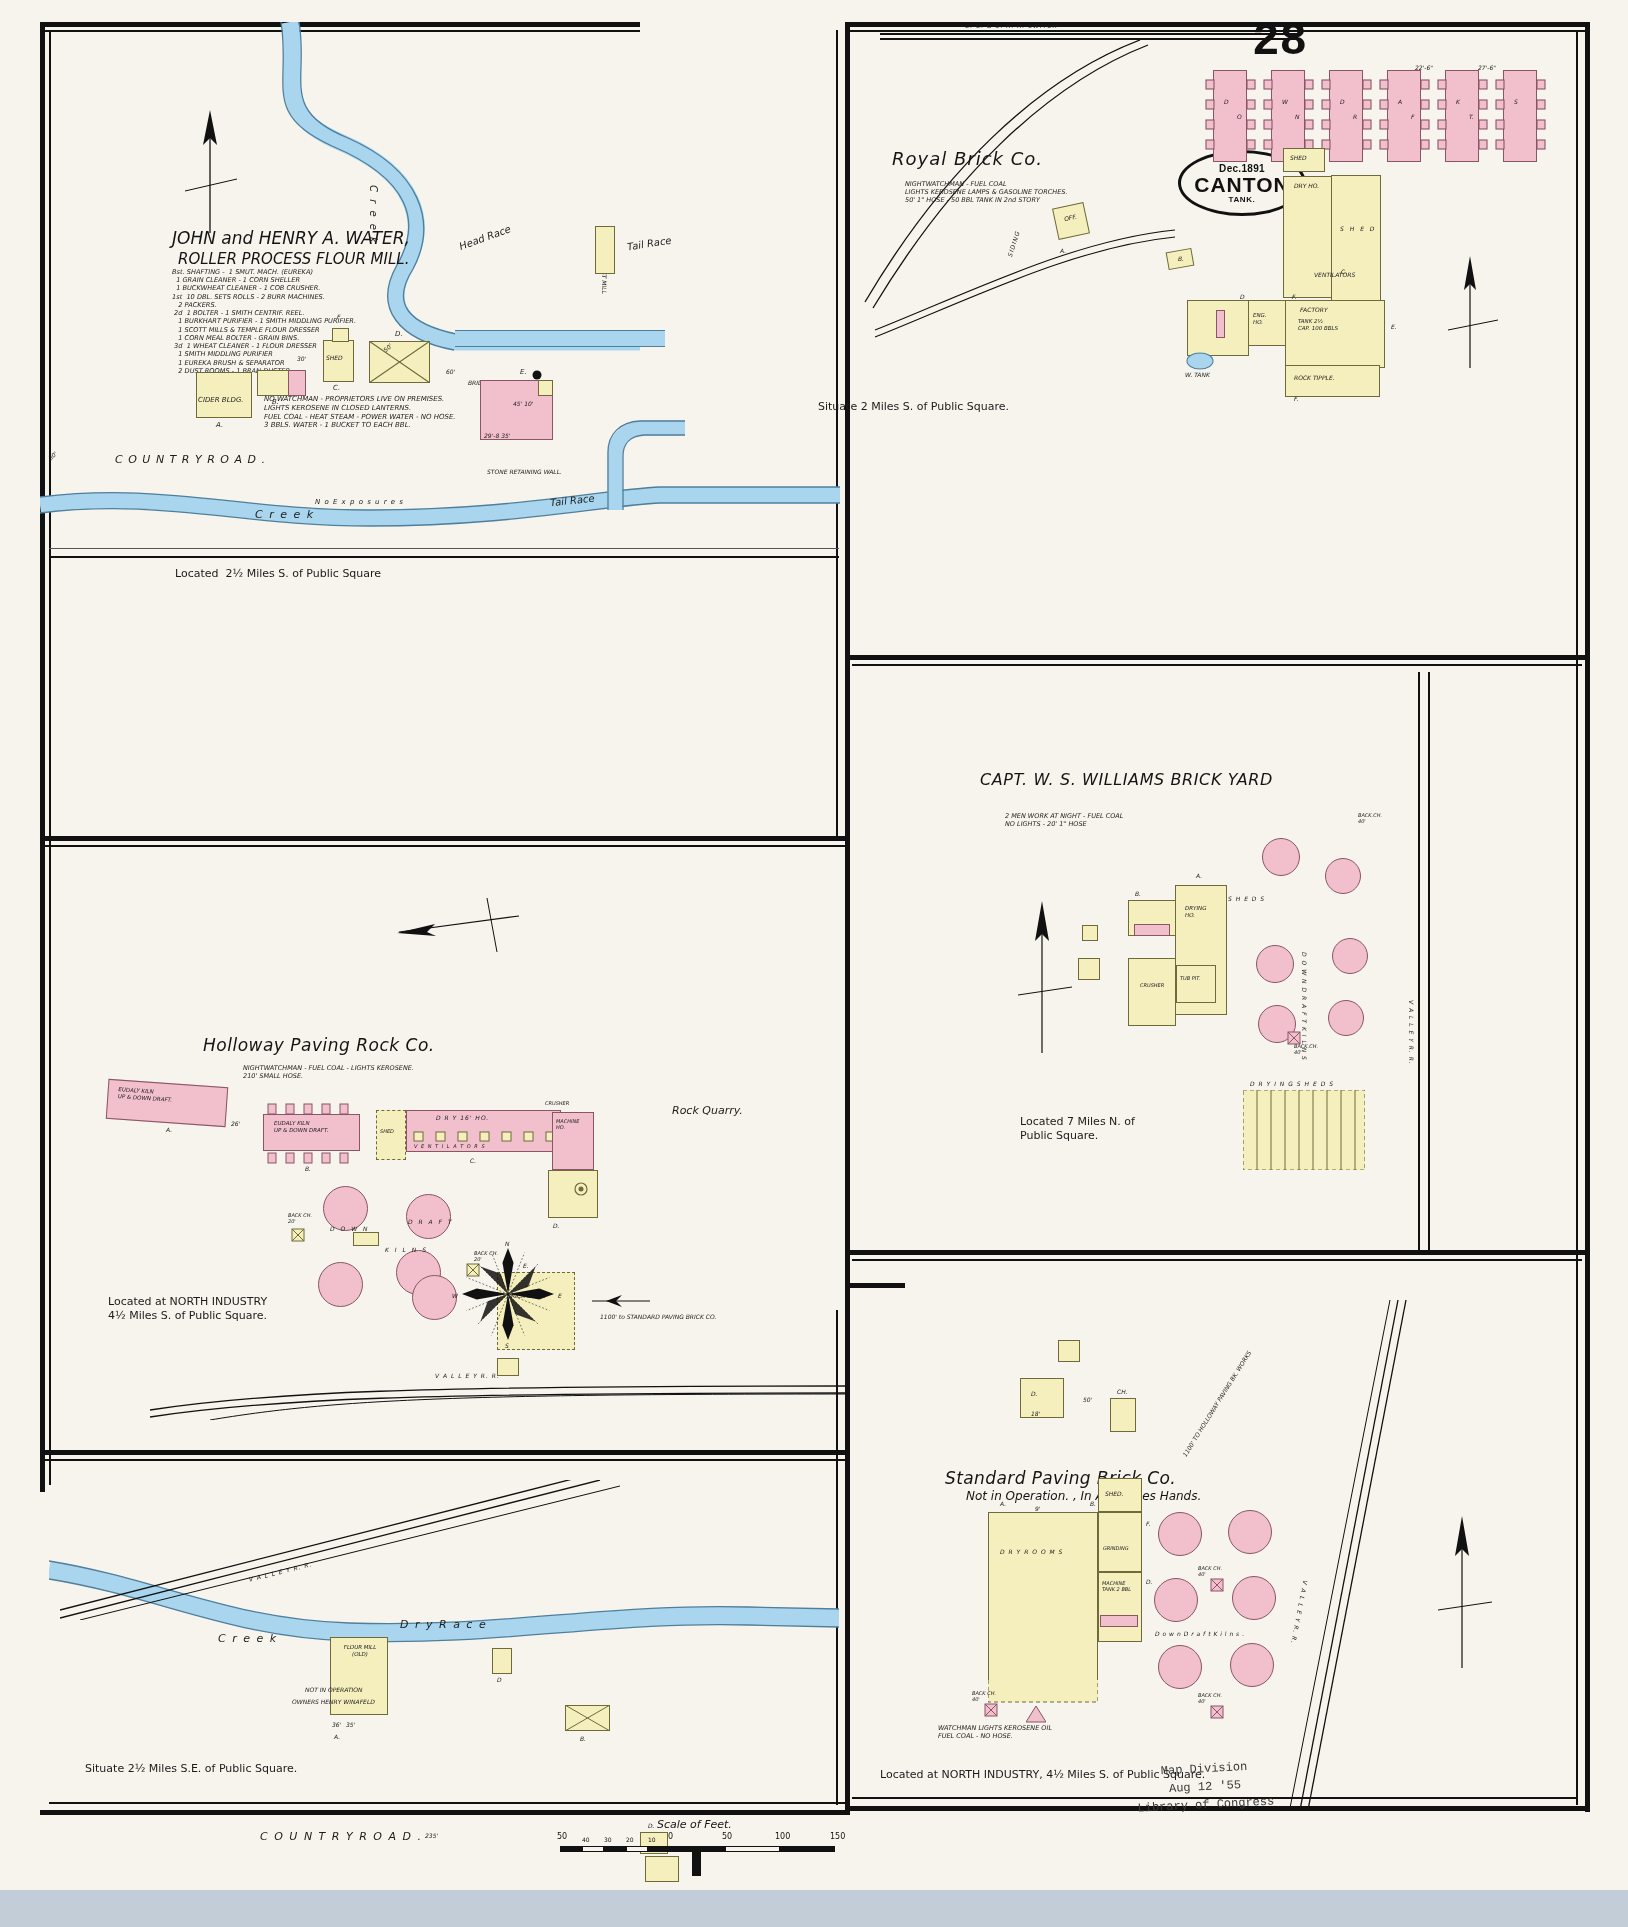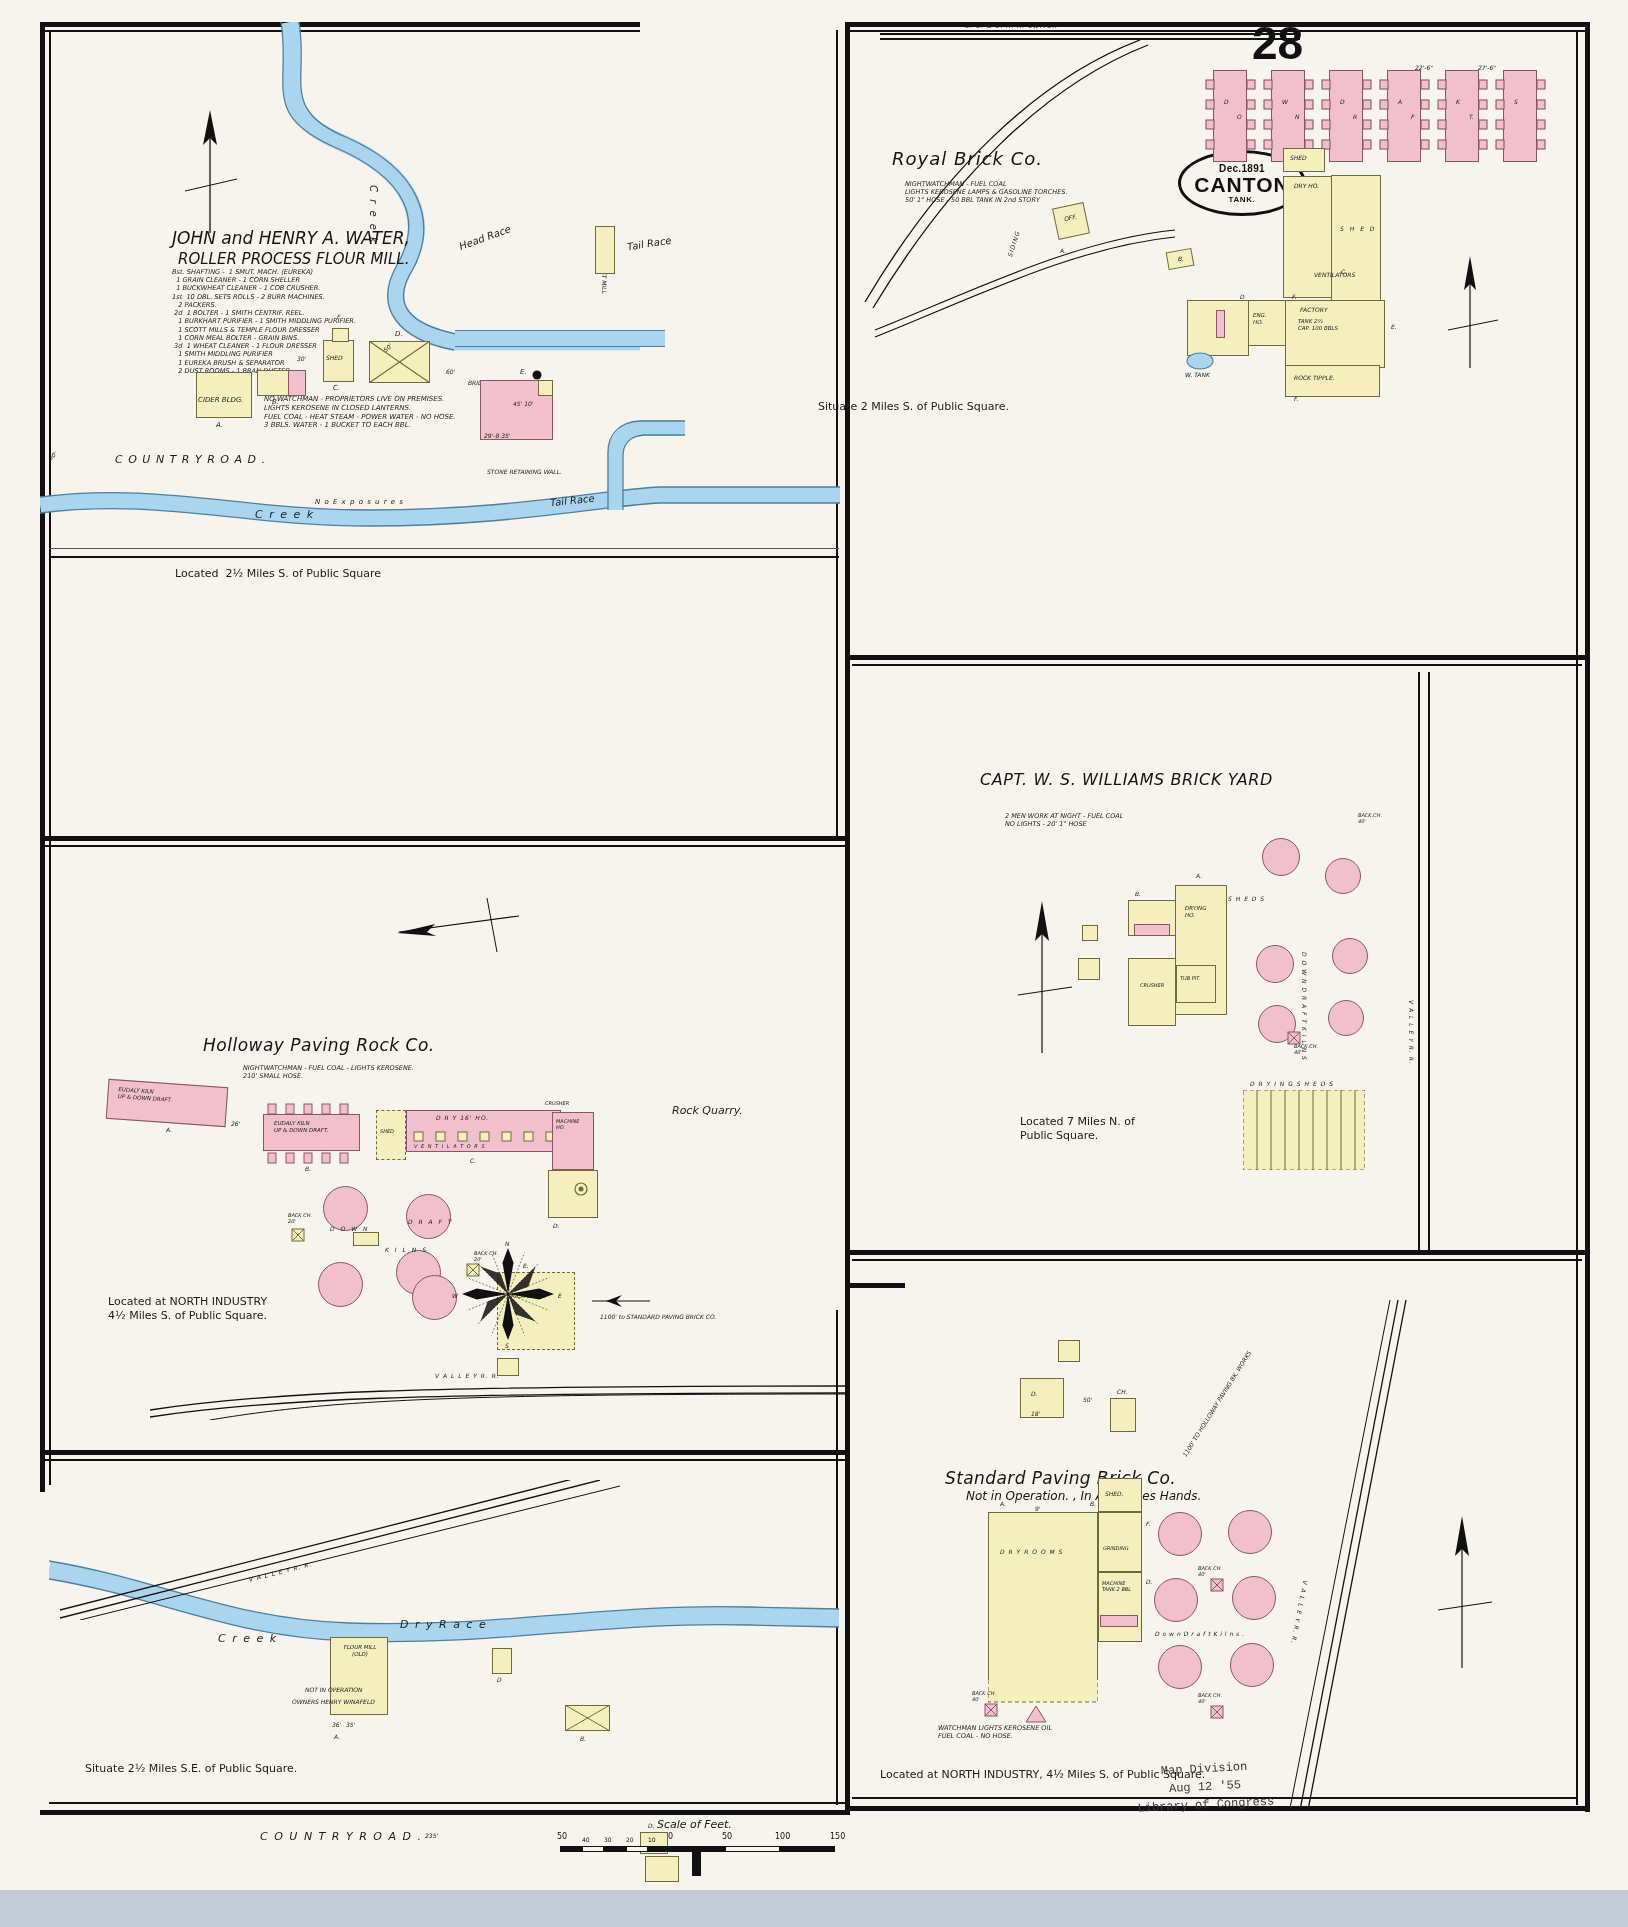--- a/index.html
+++ b/index.html
@@ -40,21 +40,21 @@
   
   #cartouche{
     position:absolute;left:1178px;top:150px;width:122px;height:60px;
     border:3px solid #111;border-radius:50%/50%;
     display:flex;flex-direction:column;align-items:center;justify-content:center;
     background:#f6f4ec;
   }
   #cart-date{font-size:10px;font-weight:bold;font-family:"Liberation Sans",sans-serif;color:#111;letter-spacing:.3px;}
   #cart-city{font-size:21px;font-weight:bold;font-family:"Liberation Sans",sans-serif;color:#111;letter-spacing:1px;line-height:1;}
   #cart-state{font-size:8px;font-weight:bold;font-family:"Liberation Sans",sans-serif;color:#111;letter-spacing:.6px;}
-  #pagenum{position:absolute;left:1252px;top:16px;font-size:46px;font-weight:bold;font-family:Liberation Sans, sans-serif;color:#111;text-align:center;}
+  #pagenum{position:absolute;left:1252px;top:16px;font-size:46px;font-weight:bold;font-family:Liberation Mono, monospace;color:#111;text-align:center;}
 
   
   #loc-stamp{position:absolute;left:1125px;top:1760px;width:160px;color:#3a3a3a;
     font-family:"Liberation Mono",monospace;font-size:12px;line-height:1.5;text-align:center;
     transform:rotate(-3deg);}
 
   
   #scalebar{position:absolute;left:560px;top:1836px;width:270px;}
   .sb-seg{position:absolute;height:6px;background:#111;}
   .sb-seg.open{background:#f6f4ec;border:1.3px solid #111;box-sizing:border-box;}

